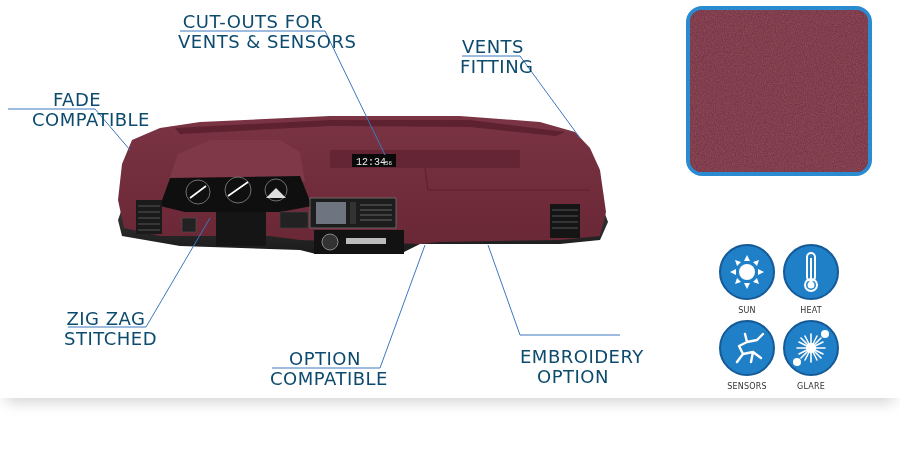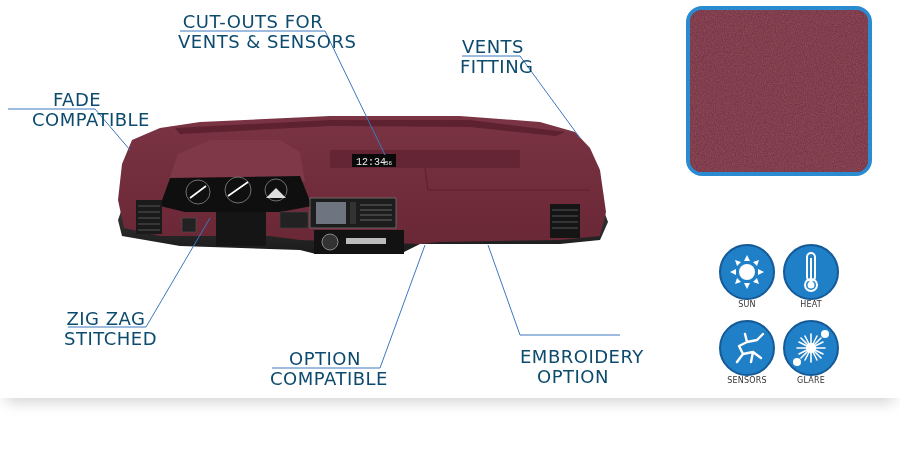--- a/index.html
+++ b/index.html
@@ -16,21 +16,21 @@
             background:
               radial-gradient(circle at 20% 30%, rgba(255,255,255,0.05) 0 2px, transparent 3px),
               radial-gradient(circle at 70% 60%, rgba(0,0,0,0.06) 0 2px, transparent 3px),
               #6e2a39; }
   .swatch svg { width:100%; height:100%; display:block; }
   .ep-title { position:absolute; left:686px; top:218px; width:192px; text-align:center; font-size:17px; font-weight:bold;
               color:#1a1a1a; letter-spacing:0.3px; white-space:nowrap; }
   .icon-cell { position:absolute; width:60px; text-align:center; }
   .icon-circle { width:56px; height:56px; border-radius:50%; background:#1f7fc7; border:2px solid #155a96;
                  margin:0 auto; box-sizing:border-box; display:flex; align-items:center; justify-content:center; }
-  .icon-label { font-size:8px; color:#333; margin-top:0; letter-spacing:0.2px; }
+  .icon-label { font-size:8px; color:#333; margin-top:6px; letter-spacing:0.2px; }
 </style>
 </head>
 <body>
 
 <div class="stage">
 
   <svg class="dash" viewBox="0 0 680 300">
     <defs>
       <linearGradient id="mar" x1="0" y1="0" x2="0" y2="1">
         <stop offset="0" stop-color="#7a3444"></stop>

